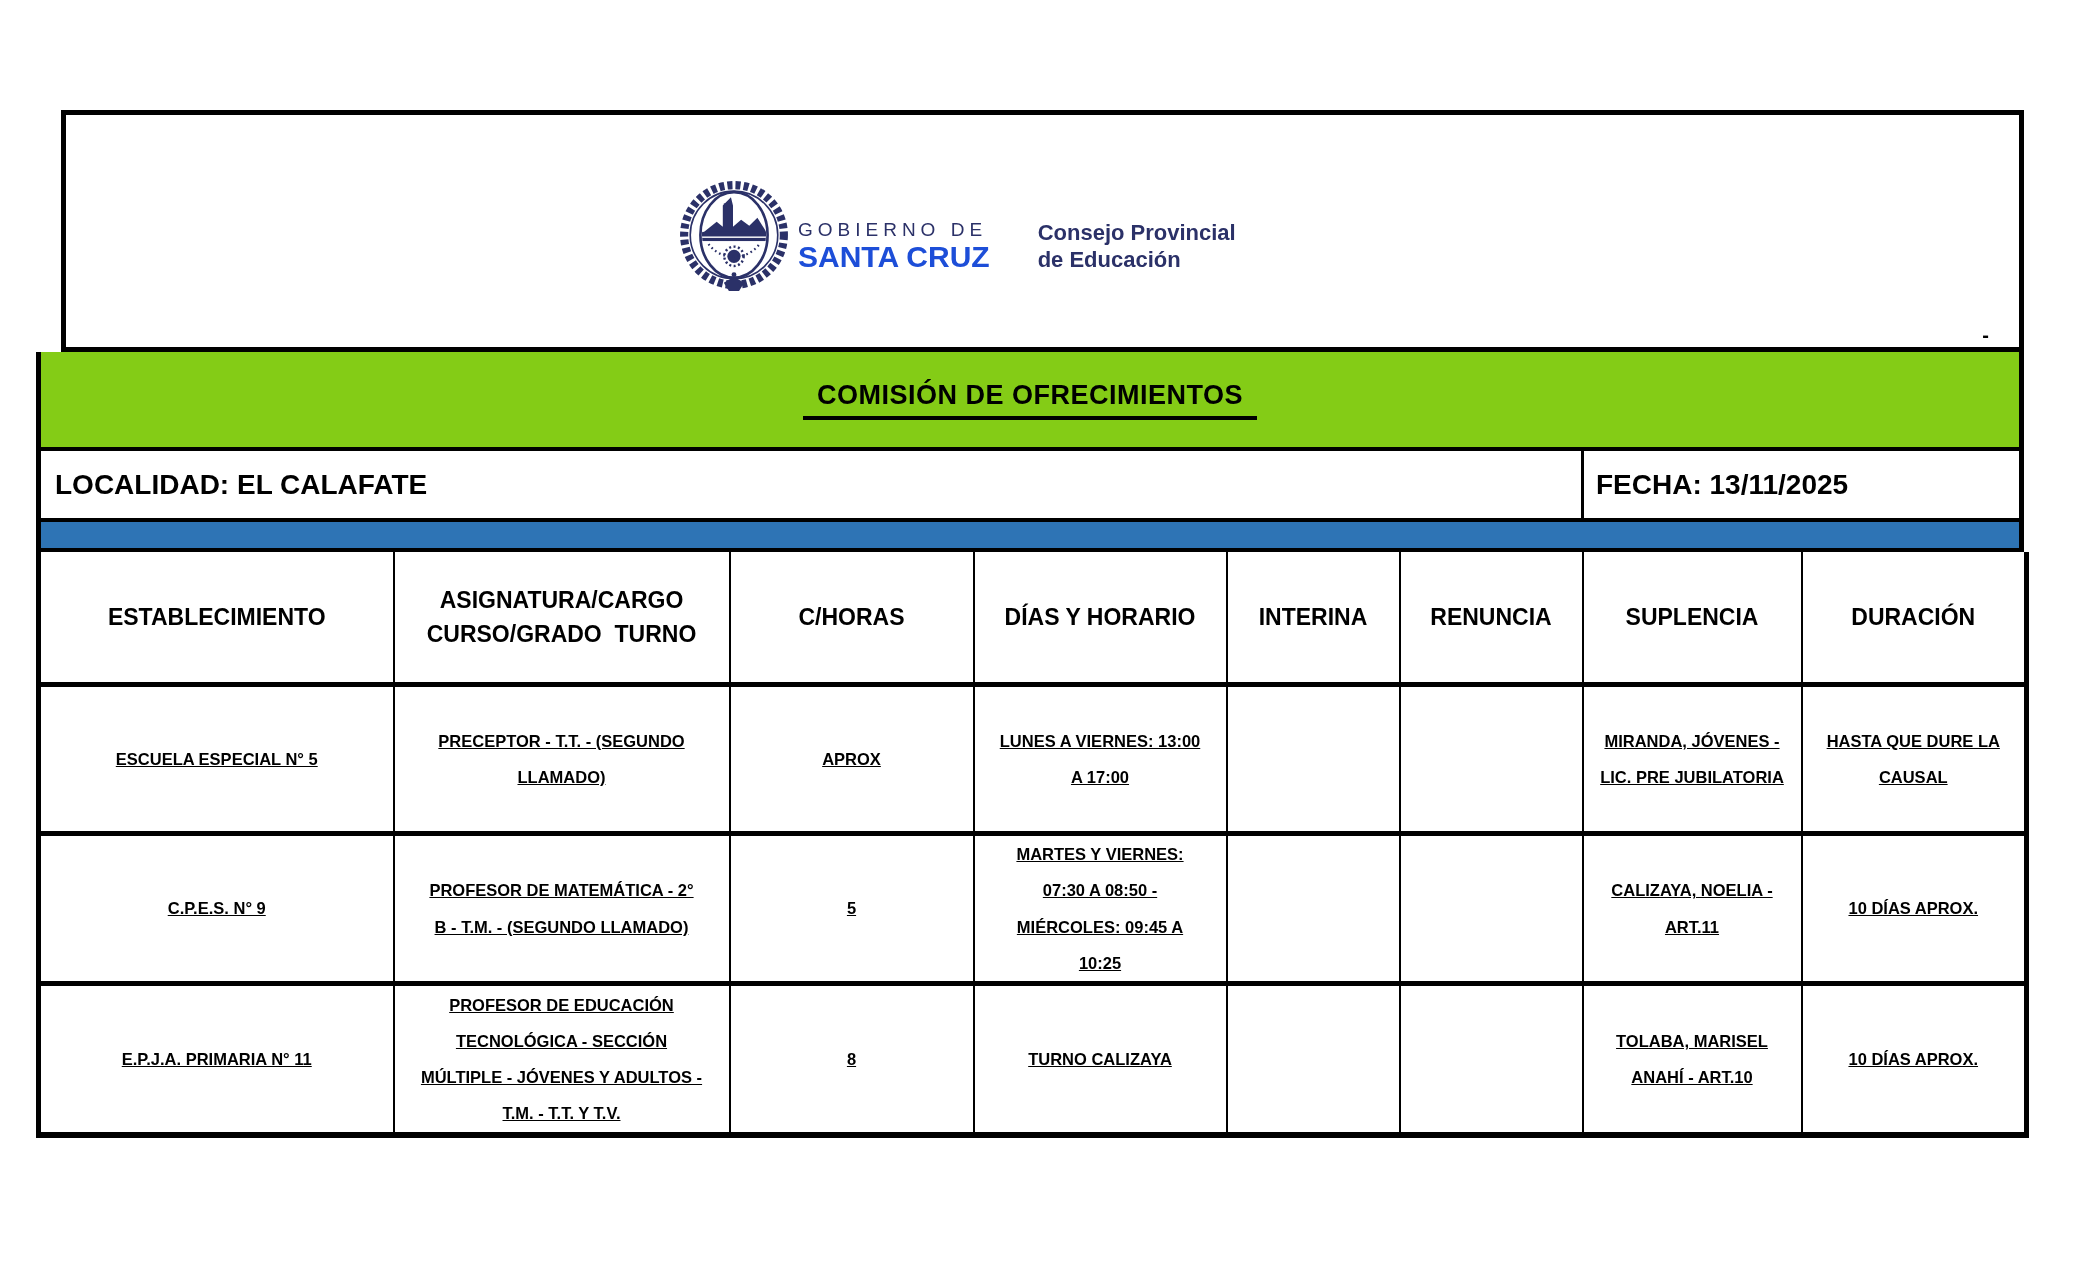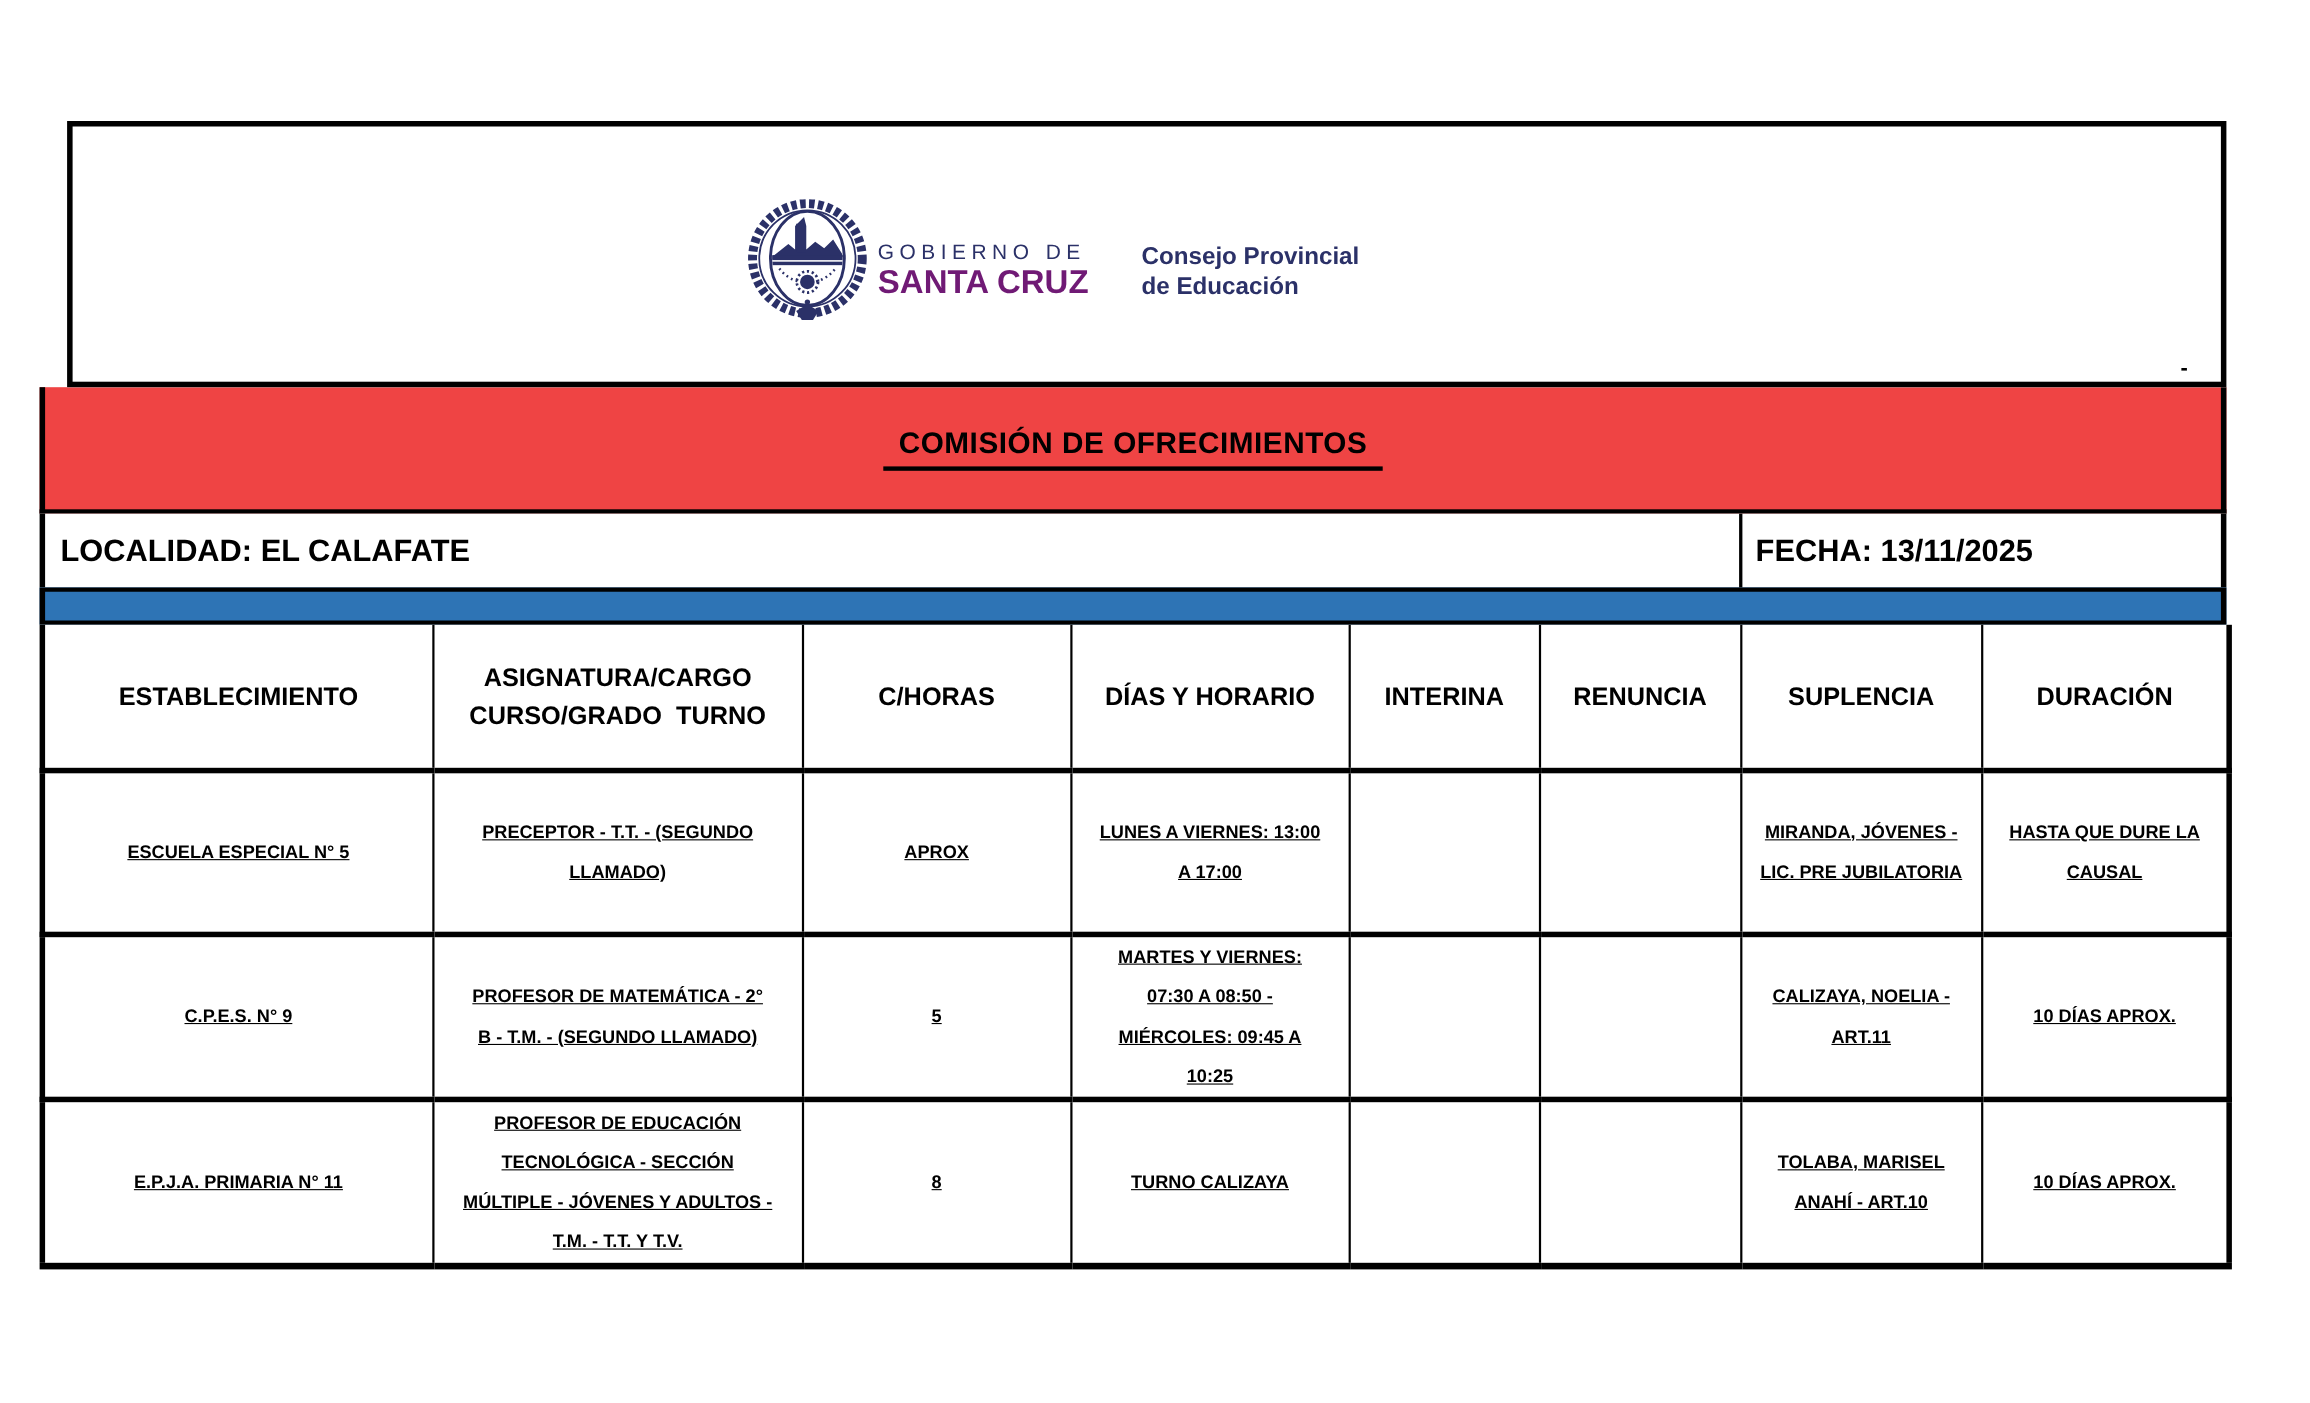--- a/index.html
+++ b/index.html
@@ -15,31 +15,31 @@
   .header-box{
     position:relative;box-sizing:border-box;height:242px;
     border:5px solid #000;background:#fff;margin-left:25px;
   }
   .logo-group{
     position:absolute;left:612px;top:66px;display:flex;align-items:center;
   }
   .emblem{width:112px;height:114px;margin-bottom:16px;flex:0 0 auto;}
   .gov-block{margin-left:8px;display:flex;flex-direction:column;}
   .gov-line1{font-size:19px;font-weight:500;letter-spacing:5px;color:#2b3168;line-height:1.15;}
-  .gov-line2{font-size:30px;font-weight:bold;letter-spacing:0px;color:#701a75;line-height:1.1;}
+  .gov-line2{font-size:30px;font-weight:bold;letter-spacing:0px;color:#1d4ed8;line-height:1.1;}
   .council-block{margin-left:48px;display:flex;flex-direction:column;}
   .council-line{font-size:22px;font-weight:600;color:#2b3168;line-height:1.25;}
   .stray-dash{
     position:absolute;right:30px;bottom:2px;font-size:20px;font-weight:bold;color:#000;line-height:1;
   }
   
   .banner{
-    box-sizing:border-box;height:115px;
+    box-sizing:border-box;height:99px;
     border-left:5px solid #000;border-right:5px solid #000;border-bottom:4px solid #000;
-    background:#ef4444;display:flex;align-items:center;justify-content:center;text-align:center;
+    background:#84cc16;display:flex;align-items:center;justify-content:center;text-align:center;
   }
   .banner .title{
     font-size:27px;font-weight:bold;color:#000;letter-spacing:0.5px;
     padding:0 14px 5px 14px;border-bottom:4px solid #000;
   }
   
   .info-row{
     box-sizing:border-box;height:67px;display:flex;
     border-left:5px solid #000;border-right:5px solid #000;background:#fff;justify-content:flex-end;
   }

